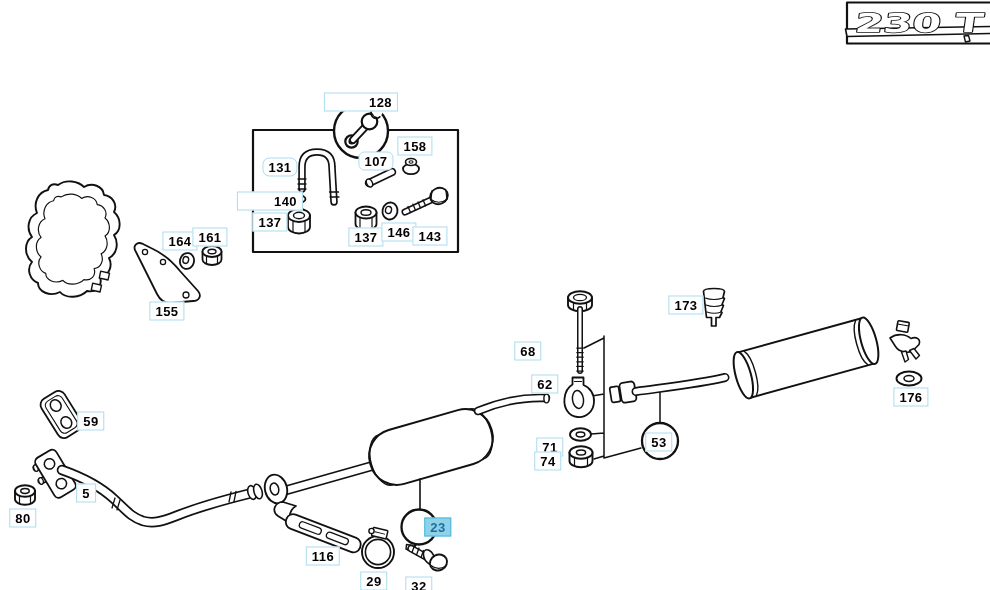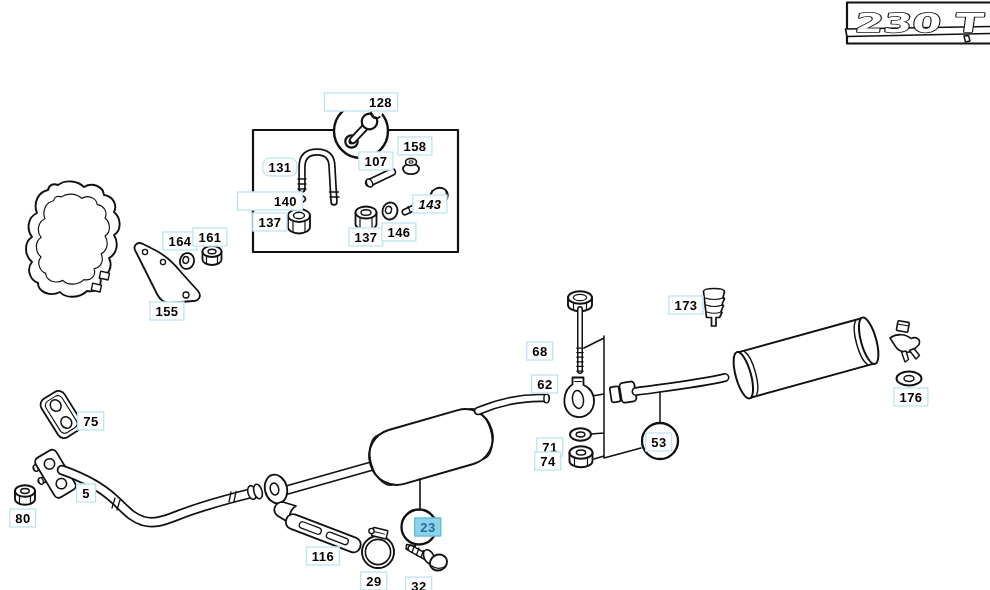--- a/index.html
+++ b/index.html
@@ -294,38 +294,38 @@
   <g>
     <ellipse cx="909" cy="378.5" rx="12.5" ry="7" fill="#fff" stroke="#111" stroke-width="1.9"></ellipse>
     <ellipse cx="909" cy="378.5" rx="5" ry="2.9" stroke="#111" stroke-width="1.5"></ellipse>
   </g>
 
 </svg>
 
 <div id="callout-layer">
       <div class="callout" style="left: 361px; top: 102px; padding-left: 44px;">128</div>
       <div class="callout" style="left: 280px; top: 167px; border-radius: 7px;">131</div>
-      <div class="callout" style="left: 376px; top: 161px;">107</div>
+      <div class="callout" style="left: 376px; top: 161px; border-radius: 6px;">107</div>
       <div class="callout" style="left: 415px; top: 146px;">158</div>
       <div class="callout" style="left: 270px; top: 201px; padding-left: 36px;">140</div>
       <div class="callout" style="left: 270px; top: 222px;">137</div>
       <div class="callout" style="left: 366px; top: 237px;">137</div>
       <div class="callout" style="left: 399px; top: 232px;">146</div>
-      <div class="callout" style="left: 430px; top: 204px; font-style: italic;">143</div>
+      <div class="callout" style="left: 430px; top: 236px;">143</div>
       <div class="callout" style="left: 180px; top: 241px;">164</div>
       <div class="callout" style="left: 210px; top: 237px;">161</div>
       <div class="callout" style="left: 167px; top: 311px;">155</div>
-      <div class="callout" style="left: 91px; top: 421px;">75</div>
+      <div class="callout" style="left: 91px; top: 421px;">59</div>
       <div class="callout" style="left: 86px; top: 493px;">5</div>
       <div class="callout" style="left: 23px; top: 518px;">80</div>
       <div class="callout" style="left: 323px; top: 556px;">116</div>
       <div class="callout" style="left: 374px; top: 581px;">29</div>
       <div class="callout" style="left: 419px; top: 586px;">32</div>
-      <div class="callout highlighted" style="left: 428px; top: 527px;">23</div>
-      <div class="callout" style="left: 540px; top: 351px;">68</div>
+      <div class="callout highlighted" style="left: 438px; top: 527px;">23</div>
+      <div class="callout" style="left: 528px; top: 351px;">68</div>
       <div class="callout" style="left: 545px; top: 384px;">62</div>
       <div class="callout" style="left: 550px; top: 435px; margin-top: 12px;">71</div>
       <div class="callout" style="left: 548px; top: 461px;">74</div>
       <div class="callout" style="left: 659px; top: 442px;">53</div>
       <div class="callout" style="left: 686px; top: 305px;">173</div>
       <div class="callout" style="left: 911px; top: 397px;">176</div>
     </div>
 </div>
 
 </body></html>

